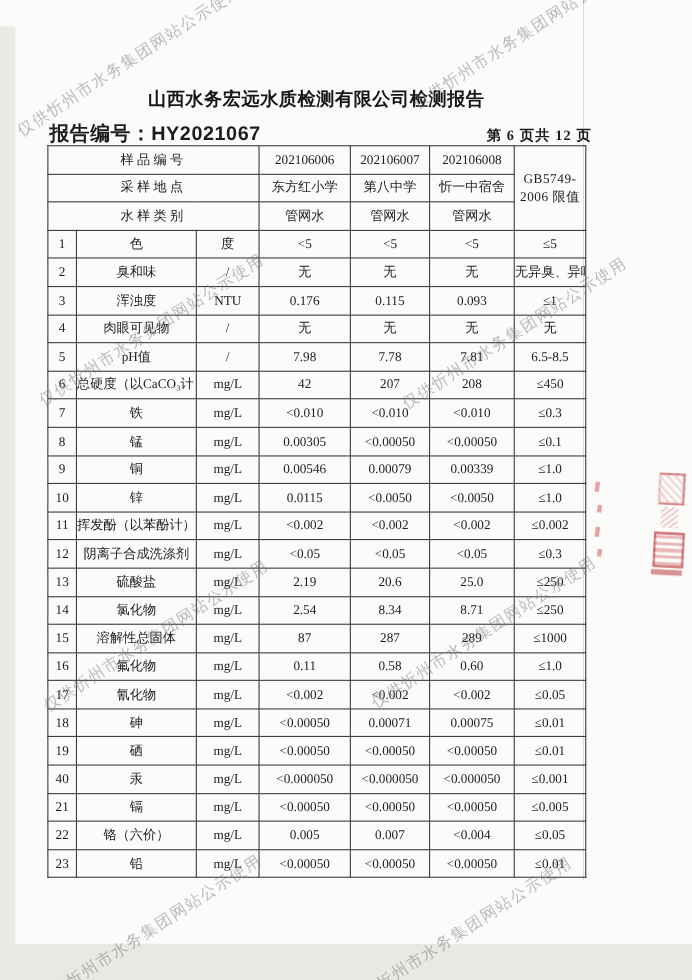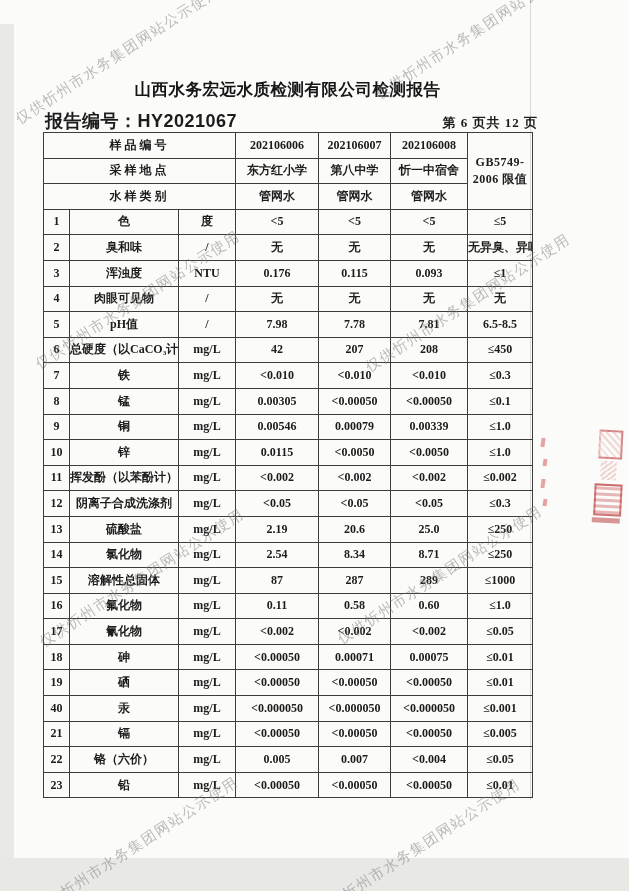--- a/index.html
+++ b/index.html
@@ -23,21 +23,21 @@
   .meta{
     position:absolute;left:45px;top:109px;width:493px;display:flex;
     justify-content:space-between;align-items:baseline;z-index:2;
   }
   .meta .rno{font-family:"Liberation Sans","DejaVu Sans",sans-serif;font-weight:bold;font-size:18px;letter-spacing:.5px;}
   .meta .pind{font-size:13px;font-weight:bold;letter-spacing:1px;margin-left:20px;}
 
   
   table.report{
     position:absolute;left:43px;top:132px;width:489px;z-index:2;
-    border-collapse:collapse;table-layout:fixed;font-weight:bold;
+    border-collapse:collapse;table-layout:fixed;
   }
   table.report td{
     border:1px solid #3d3d3d;text-align:center;vertical-align:middle;
     font-size:12px;padding:0;height:24.6px;line-height:1.1;
     background:transparent;overflow:hidden;white-space:nowrap;
   }
   td.hlabel{letter-spacing:3px;}
   td.gb{font-size:12.5px;letter-spacing:.5px;}
   td.gb div{margin:4px 0;}
   td.name-cell{text-align:left;padding-left:8px;font-size:11.5px;letter-spacing:0;}

